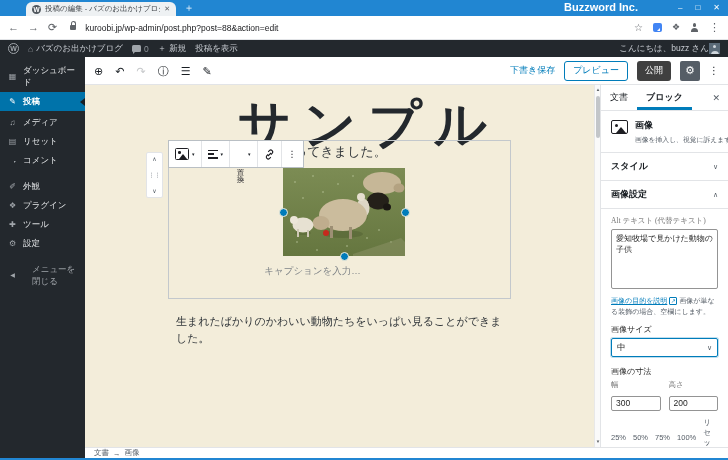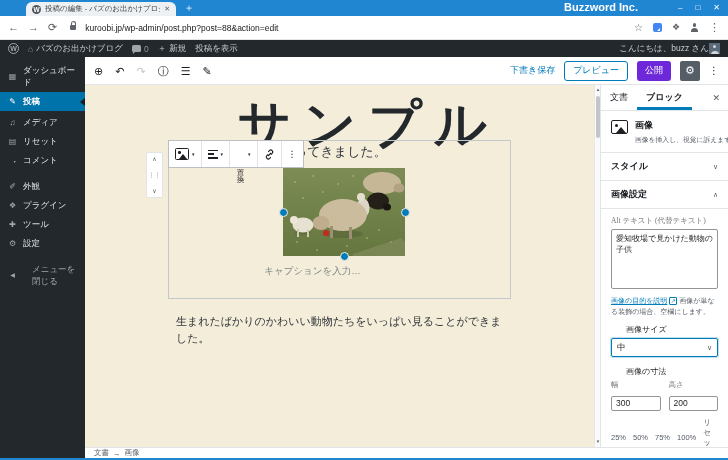--- a/index.html
+++ b/index.html
@@ -67,21 +67,21 @@
   .mperson:after{content:"";position:absolute;left:1.2px;bottom:0;width:6.6px;height:3.4px;border-radius:3.3px 3.3px 0 0;background:#a0a5aa;}
 
   
   .editor-header{left:85px;top:57px;width:643px;height:28px;background:#fff;border-bottom:1px solid #e2e4e7;
                  display:flex;align-items:center;box-sizing:border-box;padding:0 9px;gap:12px;}
   .eh-ic{font-size:11px;color:#191e23;line-height:12px;}
   .eh-ic.disabled{color:#c6c8ca;}
   .eh-right{margin-left:auto;display:flex;align-items:center;gap:9px;}
   .save-draft{color:#007cba;font-size:9px;}
   .btn-preview{border:1px solid #007cba;color:#007cba;background:#fff;border-radius:3px;font-size:9px;padding:2.5px 8px;}
-  .btn-publish{background:#6d28d9;color:#fff;border-radius:3px;font-size:9px;padding:3.5px 8px;}
+  .btn-publish{background:#404040;color:#fff;border-radius:3px;font-size:9px;padding:3.5px 8px;}
   .btn-gear{width:20px;height:20px;background:#555d66;color:#fff;border-radius:2px;display:flex;align-items:center;justify-content:center;font-size:11px;}
   .eh-more{font-size:10px;color:#191e23;}
 
   
   .canvas{left:85px;top:85px;width:509px;height:362px;background:#f3edda;overflow:hidden;}
   .post-title{position:absolute;top:-22px;left:0;width:100%;line-height:52px;font-size:52px;font-weight:bold;
               letter-spacing:12px;color:#23282d;text-align:center;padding-left:58px;box-sizing:border-box;white-space:nowrap;}
   .occluded{position:absolute;left:91px;top:45px;font-size:13px;color:#2f3438;white-space:nowrap;z-index:1;}
   .block-outline{position:absolute;left:83px;top:55px;width:341px;height:157px;border:1px solid #c3c8cc;z-index:2;}
   .mover{position:absolute;left:61px;top:67px;width:17px;height:46px;background:#fff;border:1px solid #e2e4e7;border-radius:2px;
@@ -124,21 +124,21 @@
   .panel-row{display:flex;justify-content:space-between;align-items:center;padding:7px 10px;border-bottom:1px solid #e2e4e7;
              font-size:9px;font-weight:bold;color:#191e23;cursor:pointer;}
   .chev{font-size:7px;color:#555d66;font-weight:normal;}
   .panel-body{padding:7px 10px 8px;border-bottom:1px solid #e2e4e7;}
   .alt-label{font-size:7.5px;color:#757575;margin-bottom:3px;font-family:Liberation Serif, serif;}
   .alt-ta{width:100%;height:60px;box-sizing:border-box;border:1px solid #949494;border-radius:2px;resize:none;
           font-size:8px;padding:3px 4px;color:#1e1e1e;font-family:inherit;}
   .alt-help{font-size:7px;color:#555d66;line-height:10.5px;margin:3px 0 7px;}
   .alt-help .lnk{color:#007cba;text-decoration:underline;cursor:pointer;}
   .ext{color:#007cba;font-size:6px;border:1px solid #007cba;border-radius:1px;padding:0 .5px;line-height:6px;display:inline-block;}
-  .fld-label{font-size:8px;color:#1e1e1e;margin:5px 15px 3px;}
+  .fld-label{font-size:8px;color:#1e1e1e;margin:5px 0 3px;}
   .select{height:17px;border:1.5px solid #007cba;border-radius:2px;box-shadow:0 0 0 1px rgba(0,124,186,.25);
           display:flex;align-items:center;justify-content:space-between;padding:0 5px;font-size:8.5px;color:#1e1e1e;cursor:pointer;}
   .dims{display:flex;gap:8px;margin-top:2px;}
   .dim{flex:1;}
   .dim-label{font-size:7.5px;color:#757575;margin-bottom:2px;}
   .dim input{width:100%;height:15px;box-sizing:border-box;border:1px solid #949494;border-radius:2px;font-size:8.5px;padding:0 4px;color:#1e1e1e;font-family:inherit;}
   .pct-row{display:flex;align-items:center;gap:7px;margin-top:7px;font-size:7.5px;color:#555d66;}
   .pct{cursor:pointer;}
   .reset{margin-left:auto;cursor:pointer;}
 

